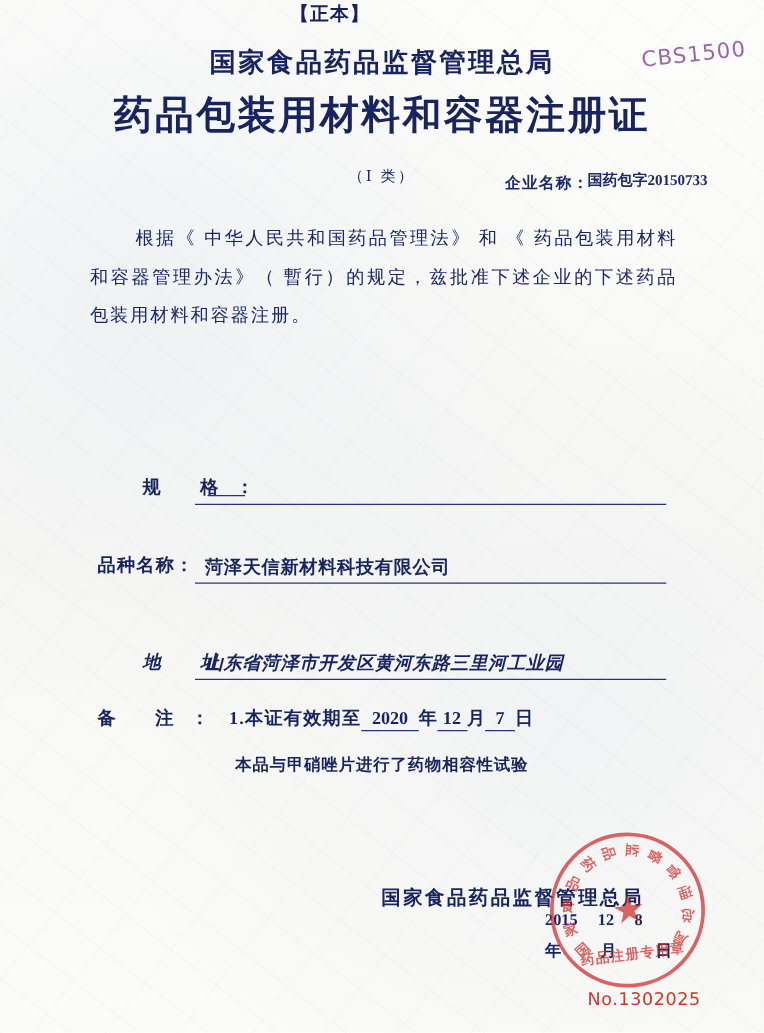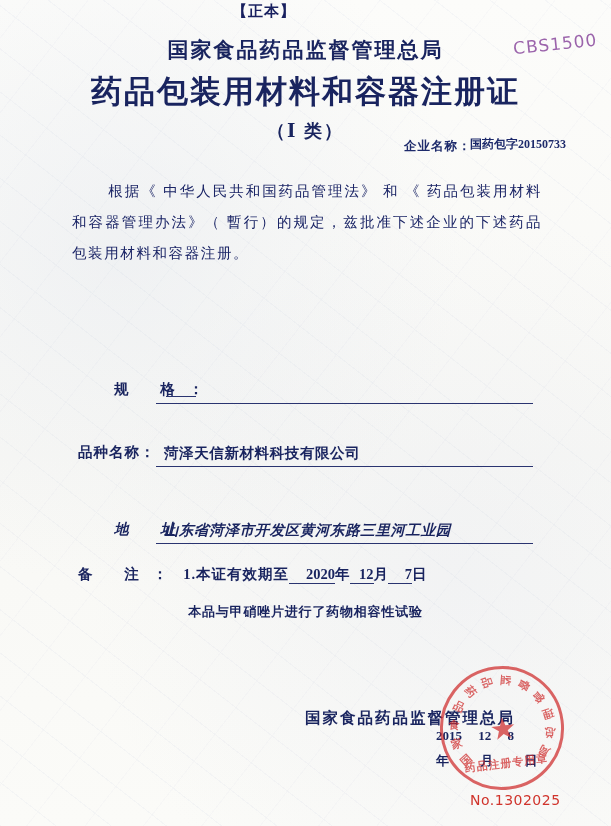--- a/index.html
+++ b/index.html
@@ -57,24 +57,24 @@
     color: #19245f;
   }
   .title-2 {
     font-size: 31px;
     font-weight: bold;
     letter-spacing: 2px;
     margin-top: 7px;
     color: #19245f;
   }
   .title-3 {
-    font-size: 18px;
-    font-weight: bold;
+    font-size: 12px;
+    font-weight: normal;
     letter-spacing: 2px;
-    margin-top: 6px;
+    margin-top: 20px;
     color: #19245f;
   }
   .handwrite-code {
     position: absolute;
     top: 34px;
     left: 513px;
     font-family: "DejaVu Sans", sans-serif;
     font-size: 17px;
     color: #8b4a9e;
     transform: rotate(-6deg);
@@ -179,21 +179,21 @@
     font-weight: bold;
     letter-spacing: 1px;
     color: #19245f;
   }
   .remark .r-lbl { letter-spacing: 14px; }
   .remark .r-item { margin-left: 2px; }
   .remark .date-y,
   .remark .date-m,
   .remark .date-d {
     display: inline-block;
-    text-align: right;
+    text-align: center;
     border-bottom: 1px solid #2a3470;
     font-weight: bold;
     letter-spacing: 0;
   }
   .remark .date-y { width: 46px; }
   .remark .date-m { width: 24px; }
   .remark .date-d { width: 24px; }
   .remark .u { font-weight: bold; letter-spacing: 0; }
   .remark-2 {
     position: absolute;

